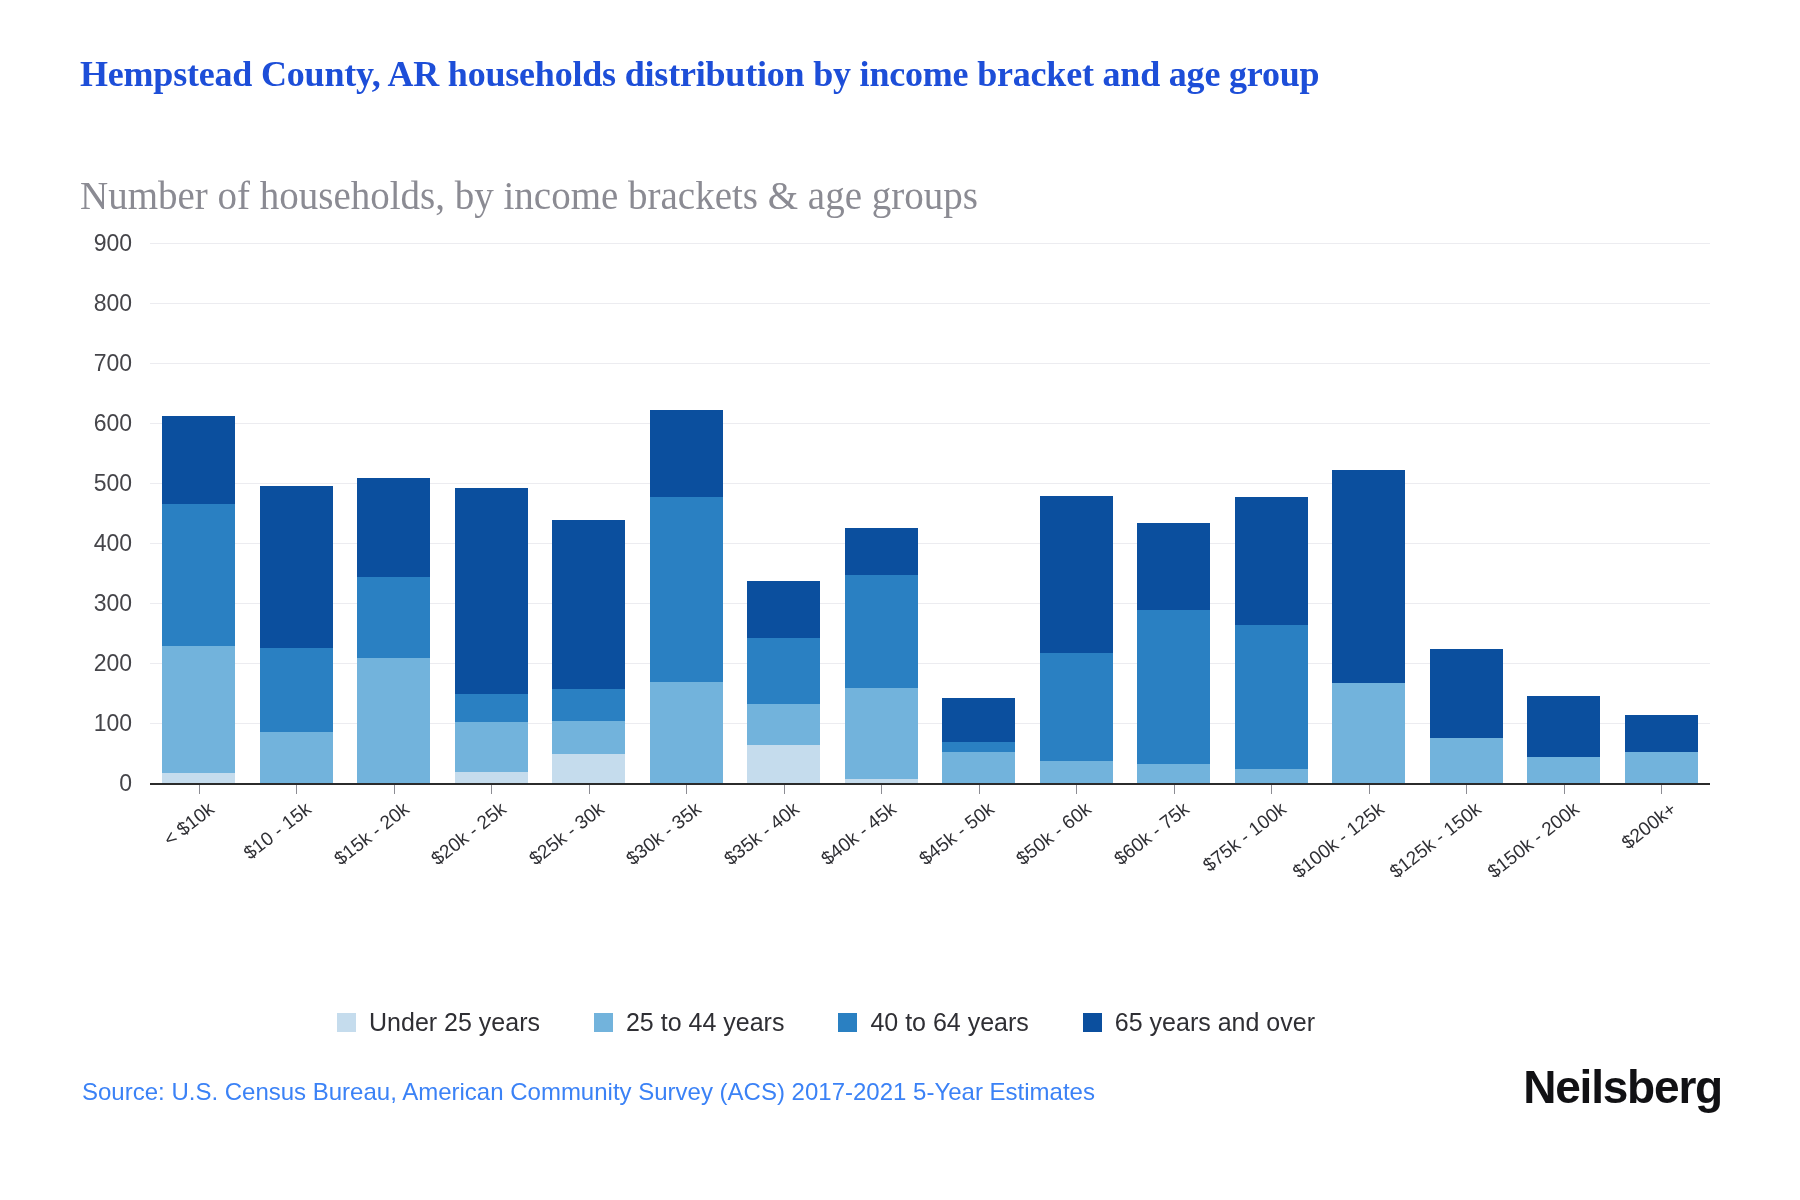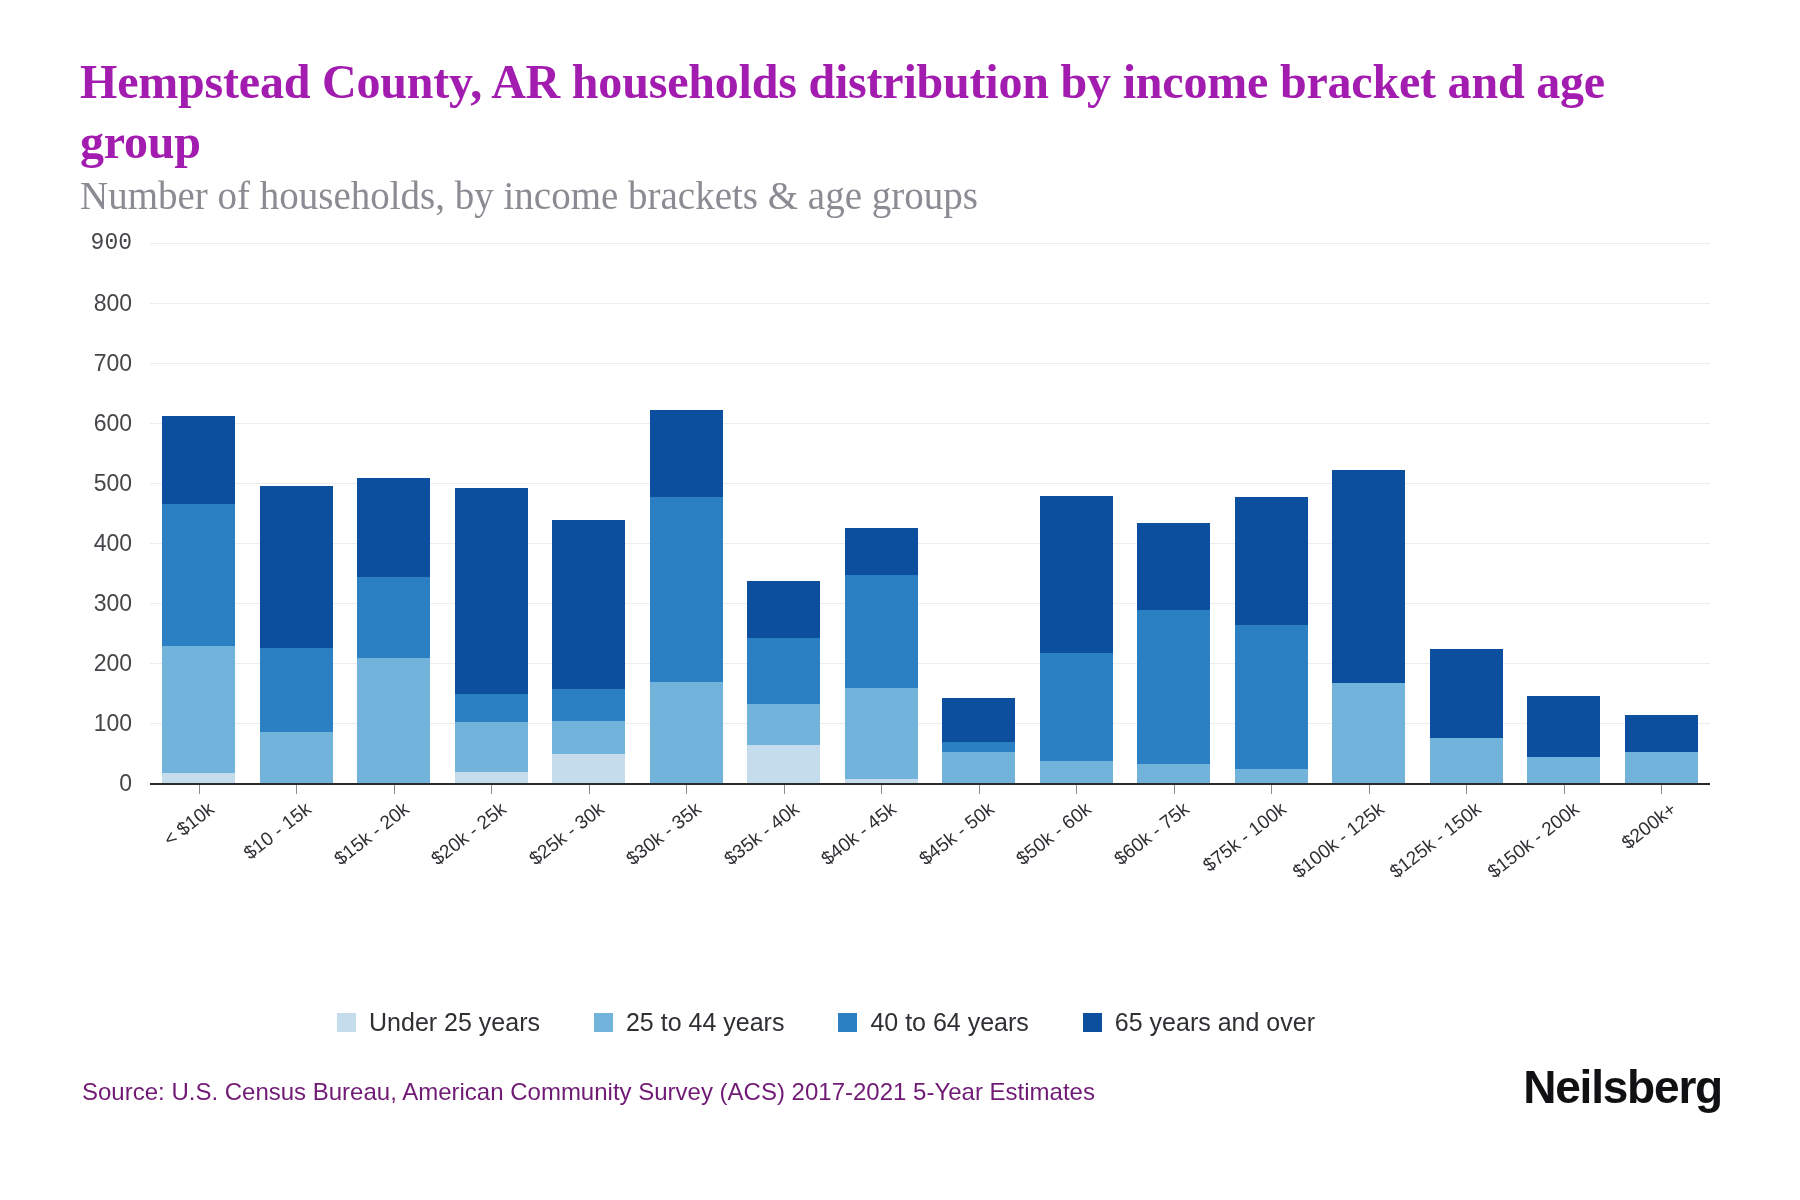--- a/index.html
+++ b/index.html
@@ -21,23 +21,23 @@
   }
 
   
   #title {
     position: absolute;
     left: 80px;
     top: 52px;
     width: 1640px;
     font-family: "Liberation Serif", serif;
     font-weight: bold;
-    font-size: 48px;
+    font-size: 36px;
     line-height: 1.26;
-    color: #a21caf;
+    color: #1d4ed8;
     letter-spacing: -0.2px;
   }
   #subtitle {
     position: absolute;
     left: 80px;
     top: 173px;
     width: 1500px;
     font-family: "Liberation Serif", serif;
     font-size: 39px;
     color: #8b8b93;
@@ -150,21 +150,21 @@
     color: #2f2f34;
     white-space: nowrap;
   }
 
   
   #source {
     position: absolute;
     left: 82px;
     top: 1078px;
     font-size: 24px;
-    color: #701a75;
+    color: #3b82f6;
     white-space: nowrap;
   }
   #brand {
     position: absolute;
     right: 78px;
     top: 1060px;
     font-size: 46px;
     font-weight: bold;
     color: #111114;
     letter-spacing: -1.2px;
@@ -365,14 +365,14 @@
 
 <div class="ytick-label" style="top: 783px;">0</div>
     <div class="ytick-label" style="top: 723px;">100</div>
     <div class="ytick-label" style="top: 663px;">200</div>
     <div class="ytick-label" style="top: 603px;">300</div>
     <div class="ytick-label" style="top: 543px;">400</div>
     <div class="ytick-label" style="top: 483px;">500</div>
     <div class="ytick-label" style="top: 423px;">600</div>
     <div class="ytick-label" style="top: 363px;">700</div>
     <div class="ytick-label" style="top: 303px;">800</div>
-    <div class="ytick-label" style="top: 243px; font-family: Liberation Mono, monospace;">900</div>
+    <div class="ytick-label" style="top: 243px;">900</div>
   </div>
 
 </body></html>

